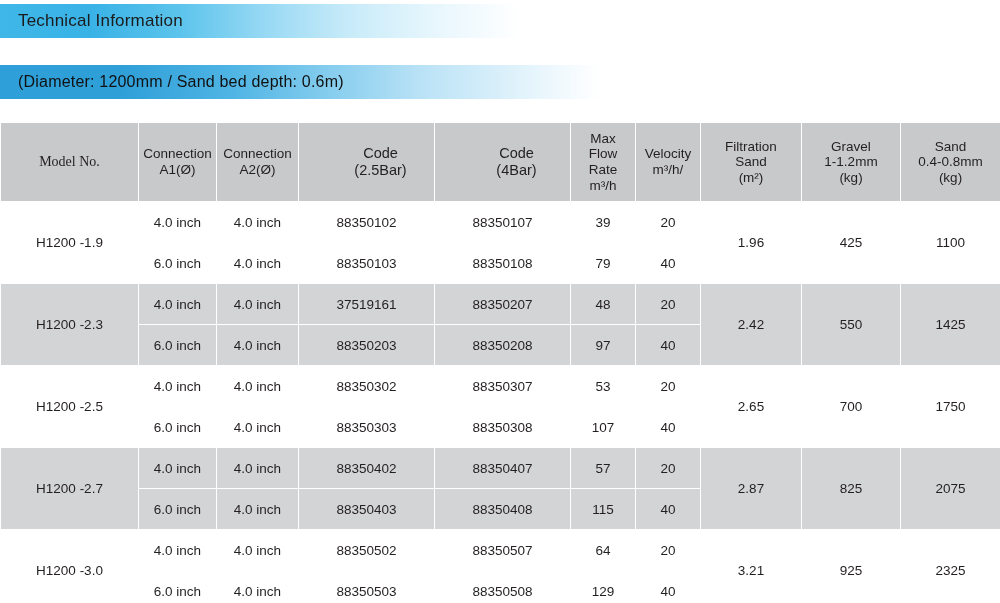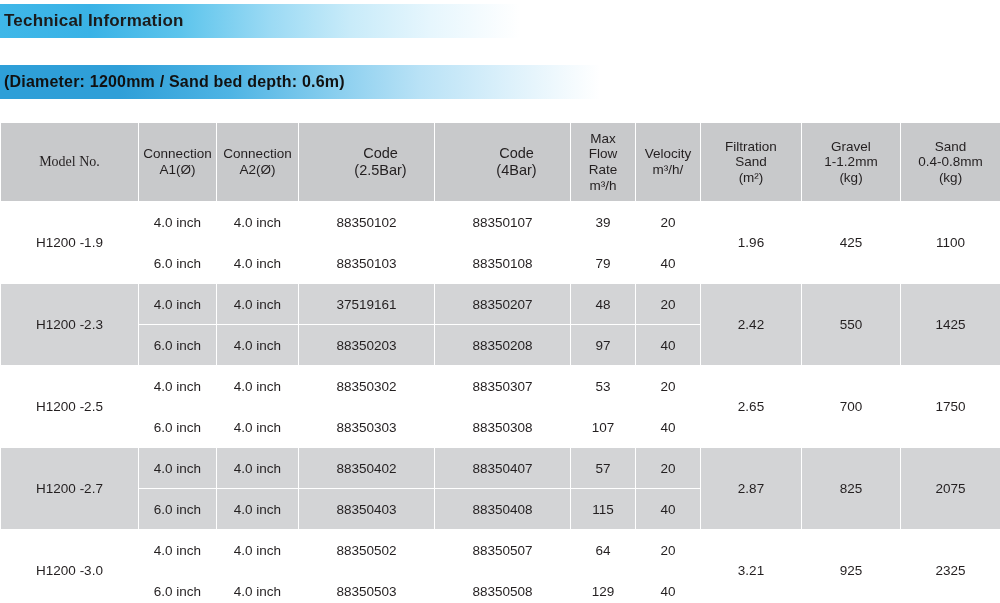--- a/index.html
+++ b/index.html
@@ -25,23 +25,23 @@
     position: relative;
     height: 34px;
     display: flex;
     align-items: center;
     overflow: hidden;
   }
   .banner-title {
     position: relative;
     z-index: 2;
     font-size: 17px;
-    font-weight: bold;
+    font-weight: normal;
     color: #1b1b1b;
-    padding-left: 4px;
+    padding-left: 18px;
     letter-spacing: 0.2px;
     white-space: nowrap;
   }
   #banner-main {
     margin-top: 4px;
     background: linear-gradient(to right,
       #3fb7e8 0px, #39b2e6 90px, #5cc4ec 180px, #9bdaf4 270px,
       #c8ebf9 350px, #e6f6fd 430px, #ffffff 520px);
   }
   #banner-sub {

